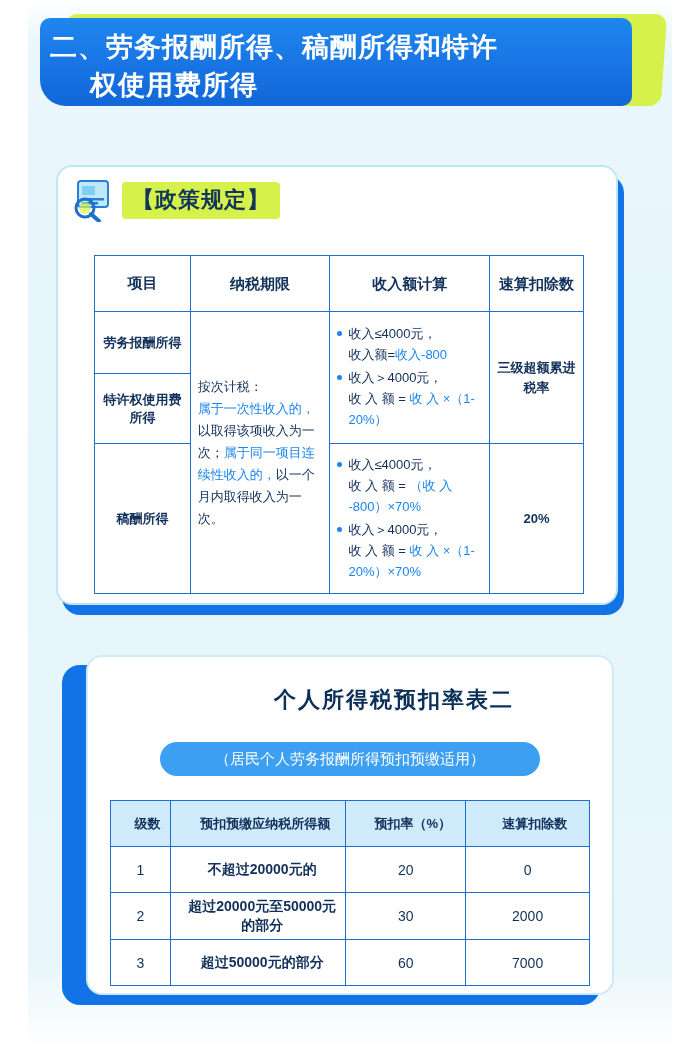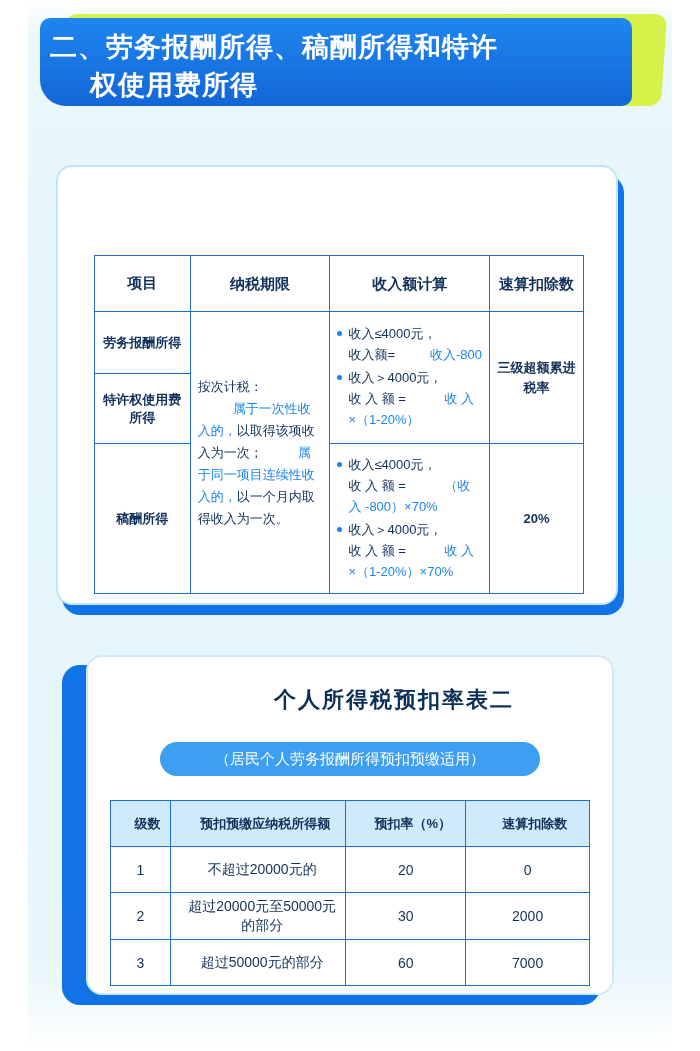--- a/index.html
+++ b/index.html
@@ -124,21 +124,21 @@
   }
   #tbl1 th {
     font-size: 15px; font-weight: bold; height: 56px;
     background: #ffffff;
   }
   #tbl1 td { font-size: 13px; padding: 6px 7px; }
   .c-item { width: 96px; font-weight: bold; }
   .c-term { width: 140px; text-align: left !important; line-height: 21px; }
   .c-calc { width: 160px; text-align: left !important; line-height: 21px; }
   .c-quick { width: 94px; font-weight: bold; line-height: 20px; }
-  .blue { color: #1b84ef; margin-left: 35px; }
+  .blue { color: #1b84ef; }
   .calc-list { list-style: none; }
   .calc-list li { position: relative; padding-left: 11px; margin-bottom: 2px; }
   .calc-list li:before {
     content: "";
     position: absolute; left: 0; top: 8px;
     width: 5px; height: 5px; border-radius: 50%;
     background: #1b84ef;
   }
   .term-txt { line-height: 22px; }
 
@@ -175,21 +175,21 @@
     position: absolute;
     left: 110px; top: 800px; width: 480px;
   }
   #tbl2 th {
     font-size: 13px; font-weight: bold; height: 46px;
     background: #cfeafb;
     padding-left: 14px;
   }
   #tbl2 td { font-size: 14px; height: 46px; padding: 4px 6px; }
   .t2-c1 { width: 60px; }
-  .t2-c2 { width: 176px; font-weight: normal; text-align: right; padding-left: 14px !important; line-height: 19px; }
+  .t2-c2 { width: 176px; font-weight: bold; text-align: right; padding-left: 14px !important; line-height: 19px; }
   .t2-c3 { width: 120px; }
   .t2-c4 { width: 124px; }
 </style>
 </head>
 <body>
 
 <div class="page">
   <div class="rail left"></div>
   <div class="rail right"></div>
 
@@ -197,20 +197,34 @@
     <div class="banner-accent"></div>
     <div class="banner">
       <div class="banner-line">二、劳务报酬所得、稿酬所得和特许</div>
       <div class="banner-line second">权使用费所得</div>
     </div>
   </div>
 
   <div class="shadow-ellipse" id="card1-shadow"></div>
   <div class="card" id="card1"></div>
 
+  <div class="policy-head">
+    <span class="policy-icon">
+      <svg width="46" height="44" viewBox="0 0 46 44">
+        <rect x="10" y="3" width="30" height="26" rx="3" fill="#bfe9fb" stroke="#2a7fd4" stroke-width="2"></rect>
+        <rect x="14" y="8" width="13" height="9" fill="#7fd0f0"></rect>
+        <rect x="14" y="20" width="22" height="2.5" fill="#2a7fd4"></rect>
+        <rect x="14" y="24" width="16" height="2.5" fill="#2a7fd4"></rect>
+        <circle cx="17" cy="30" r="9" fill="none" stroke="#1f6fd0" stroke-width="3"></circle>
+        <circle cx="17" cy="30" r="6" fill="#d6f24a" opacity="0.7"></circle>
+        <line x1="23" y1="36" x2="31" y2="43" stroke="#1f6fd0" stroke-width="4" stroke-linecap="round"></line>
+      </svg>
+    </span>
+    <span class="policy-badge">【政策规定】</span>
+  </div>
 
   <div id="tbl1-wrap">
     <table class="tbl" id="tbl1">
       <thead>
         <tr>
           <th class="c-item">项目</th>
           <th class="c-term" style="text-align:center !important;">纳税期限</th>
           <th class="c-calc" style="text-align:center !important;">收入额计算</th>
           <th class="c-quick">速算扣除数</th>
         </tr>

